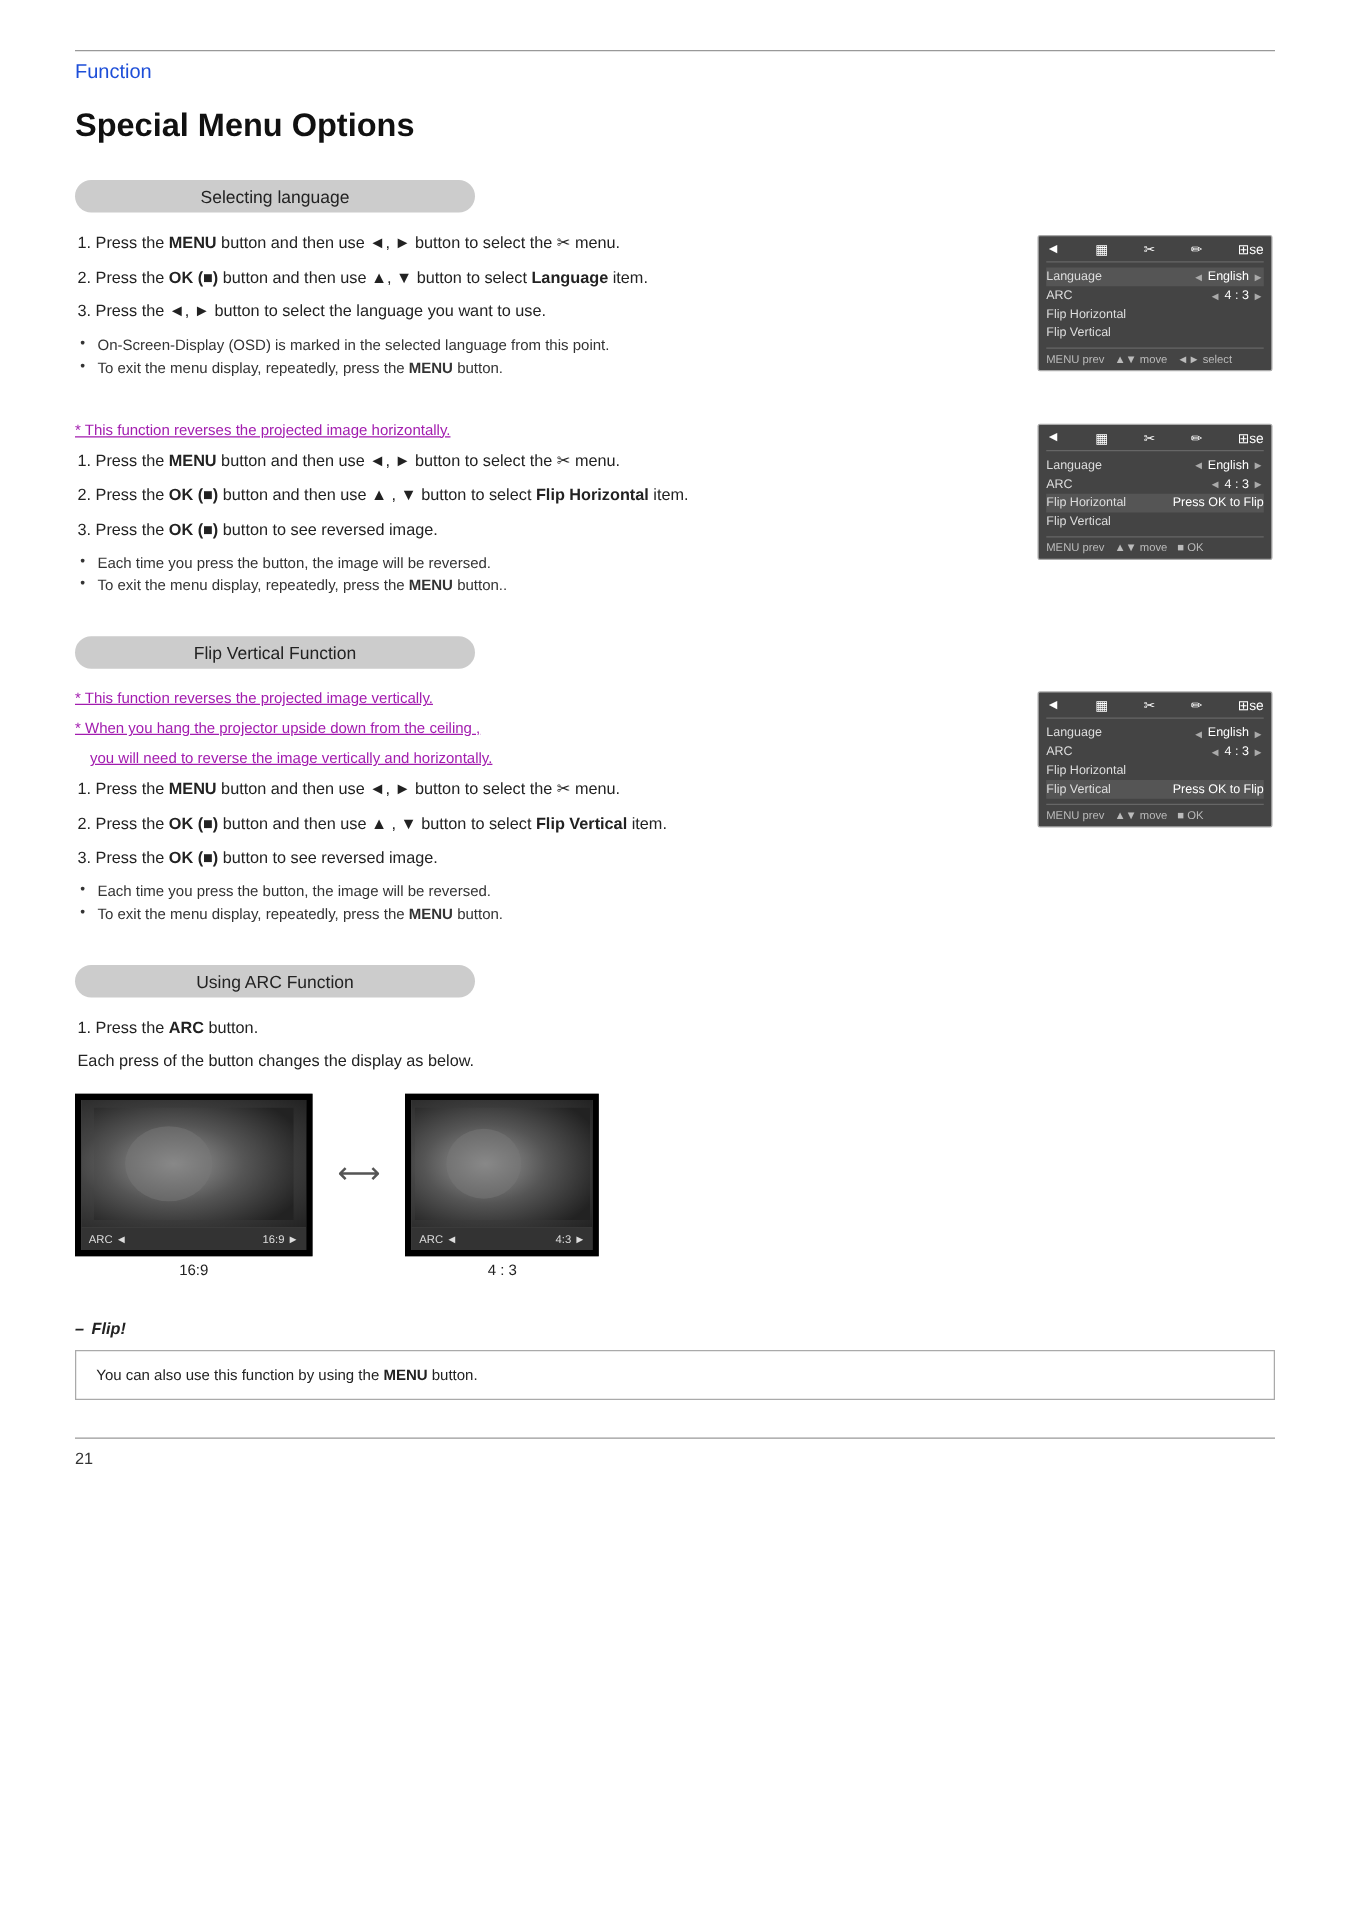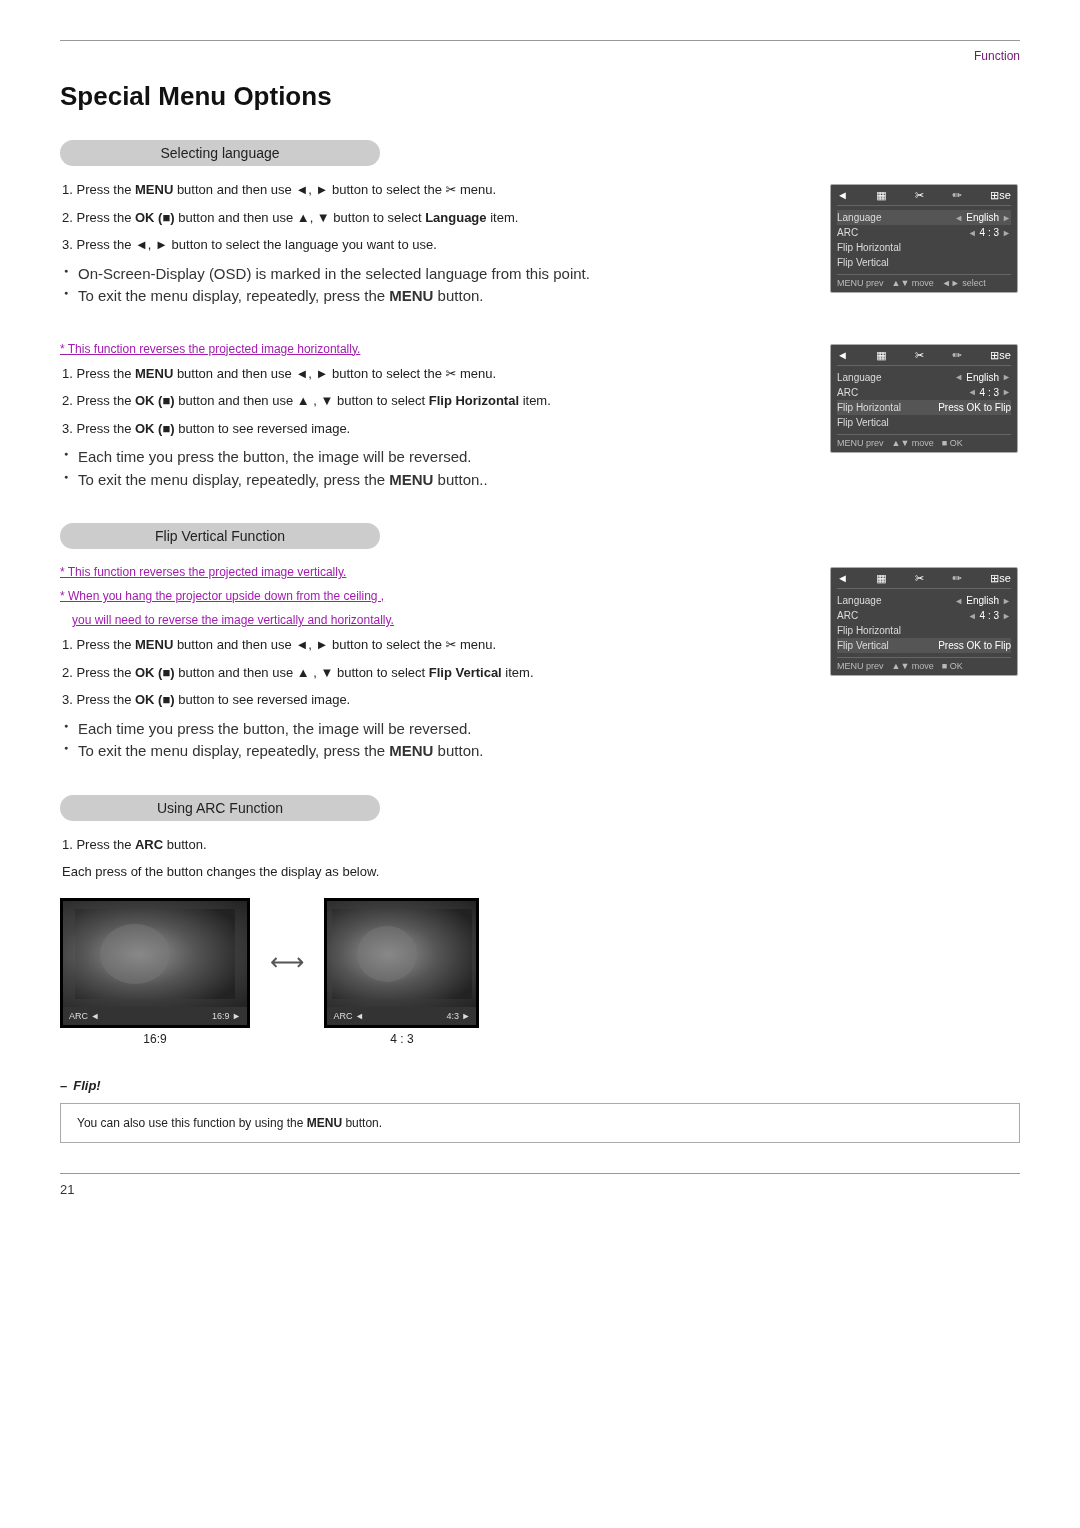--- a/index.html
+++ b/index.html
@@ -13,23 +13,22 @@
       position: relative;
     }
     .page-wrapper {
       padding: 40px 60px 60px 60px;
     }
     .top-rule {
       border-top: 1px solid #999;
       margin-bottom: 8px;
     }
     .top-right-label {
-      text-align: right;
-      font-size: 12px;
-      color: #701a75;
+      font-size: 16px;
+      color: #1d4ed8;
       margin-bottom: 18px;
     }
     .page-title {
       font-size: 26px;
       font-weight: bold;
       margin-bottom: 28px;
       color: #111;
     }
     .section {
       margin-bottom: 32px;
@@ -60,21 +59,21 @@
       margin-top: 4px;
     }
     .step {
       margin-bottom: 8px;
       line-height: 1.5;
       padding-left: 2px;
     }
     .note-item {
       padding-left: 18px;
       position: relative;
-      font-size: 15px;
+      font-size: 12px;
       line-height: 1.5;
       color: #333;
     }
     .note-item::before {
       content: "●";
       position: absolute;
       left: 4px;
       font-size: 7px;
       top: 3px;
     }
@@ -142,21 +141,21 @@
     .arc-images {
       display: flex;
       align-items: center;
       gap: 20px;
       margin: 16px 0 8px 0;
     }
     .arc-img-box {
       width: 190px;
       height: 130px;
       background: #555;
-      border: 3px solid #000000;
+      border: 5px solid #000000;
       position: relative;
       overflow: hidden;
       display: flex;
       flex-direction: column;
     }
     .arc-img-inner {
       flex: 1;
       background: radial-gradient(ellipse at 40% 50%, #888 0%, #444 50%, #222 100%);
       display: flex;
       align-items: center;

